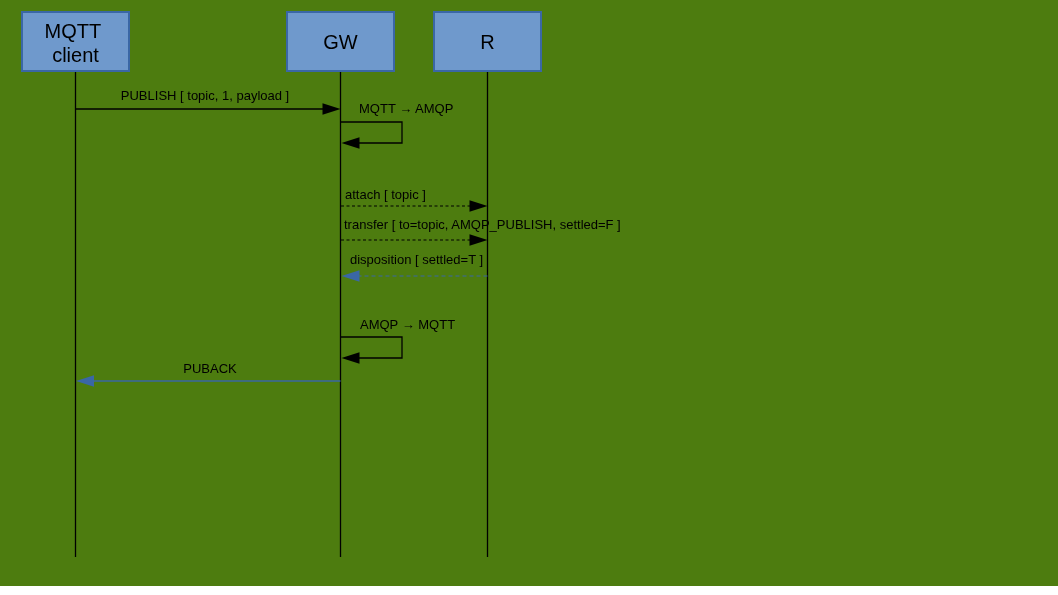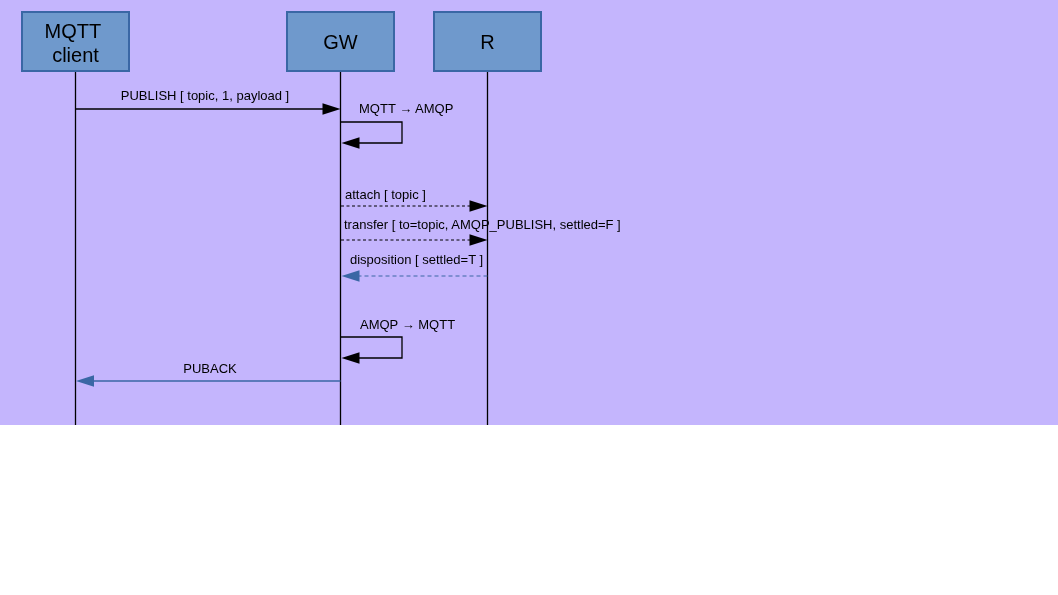--- a/index.html
+++ b/index.html
@@ -4,22 +4,22 @@
 <style>
   html, body {
     margin: 0;
     padding: 0;
     background: #ffffff;
     font-family: "Liberation Sans", sans-serif;
   }
   .canvas {
     position: relative;
     width: 1058px;
-    height: 425px;
-    background: #c4b5fd;
+    height: 586px;
+    background: #4d7c0f;
     overflow: hidden;
   }
   svg text {
     font-family: "Liberation Sans", sans-serif;
     fill: #000000;
   }
   .participant-label {
     font-size: 20px;
   }
   .msg-label {

